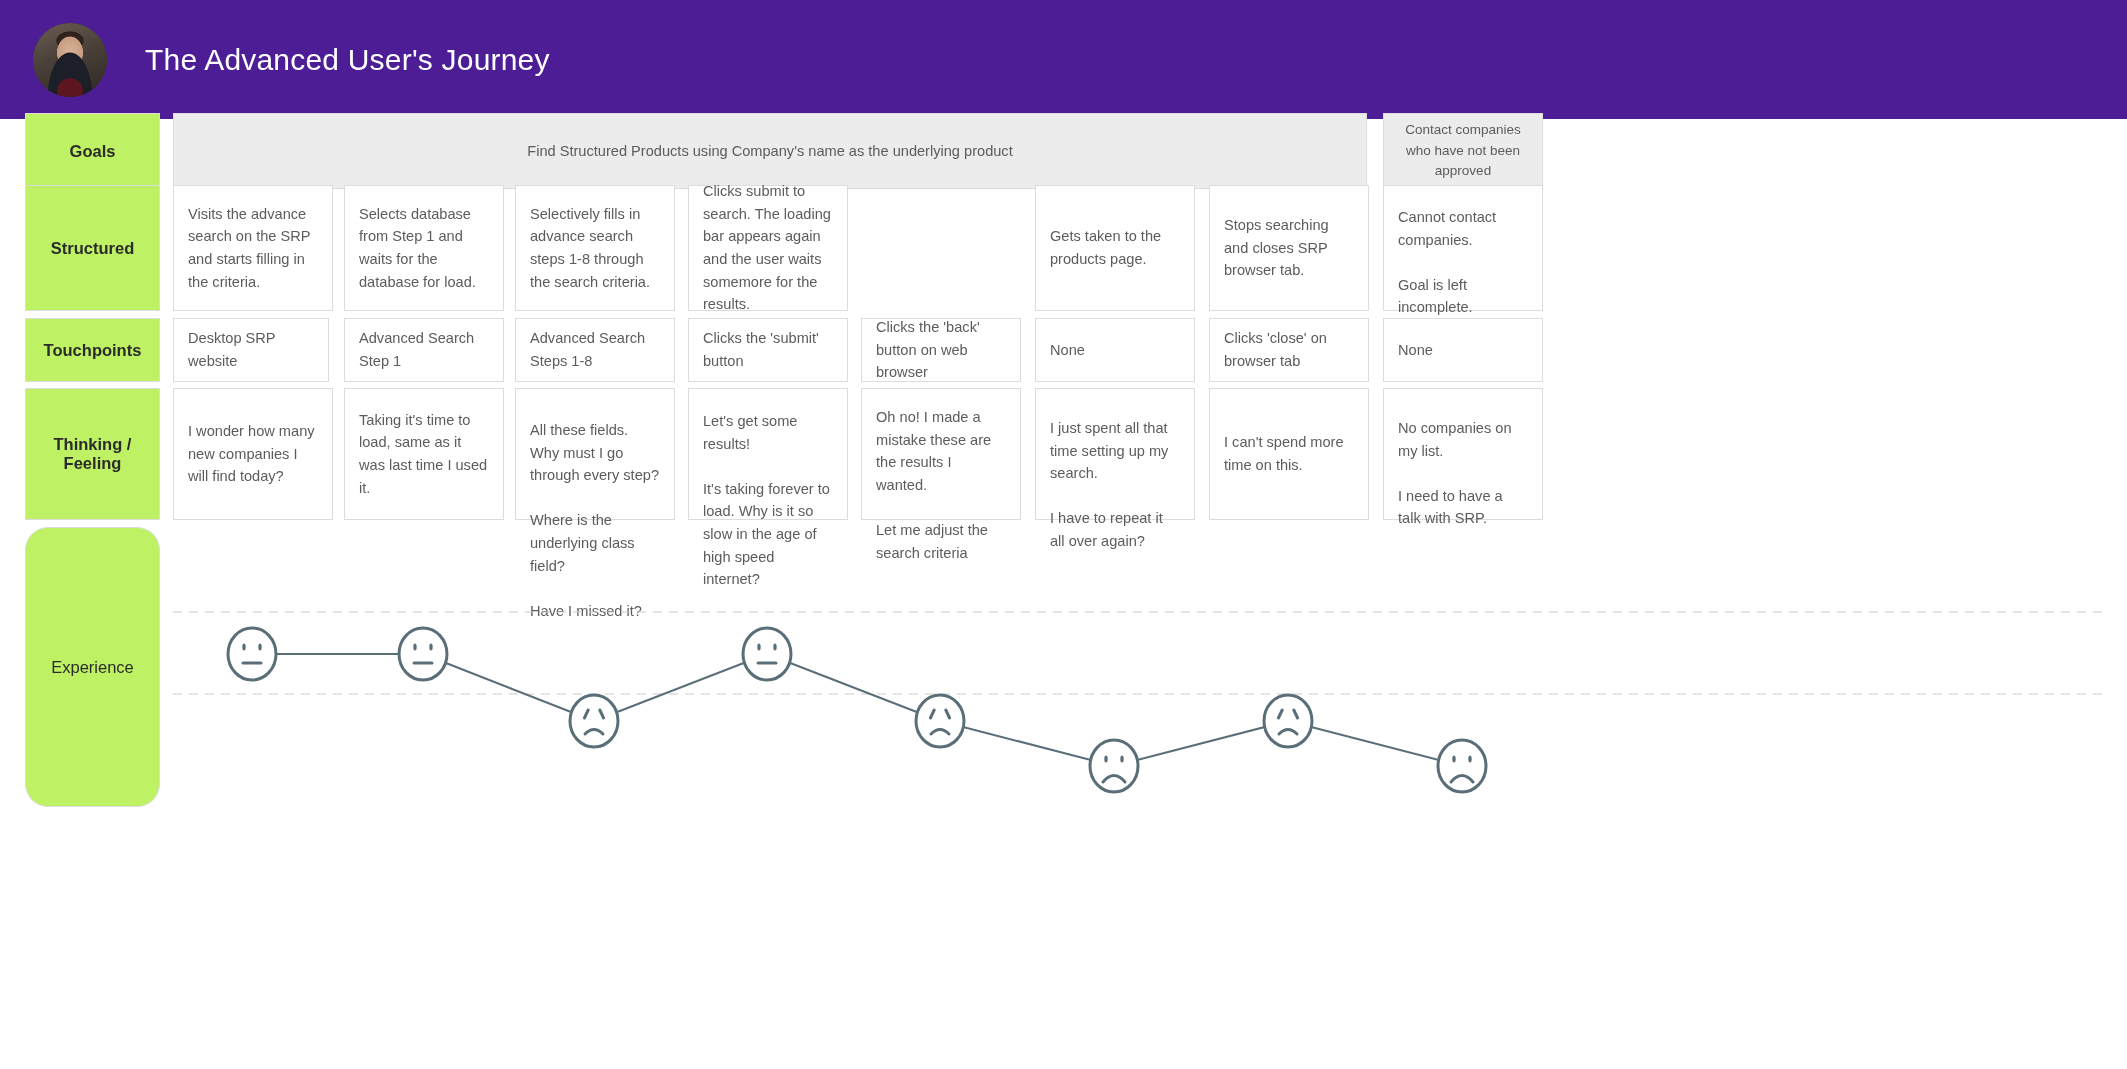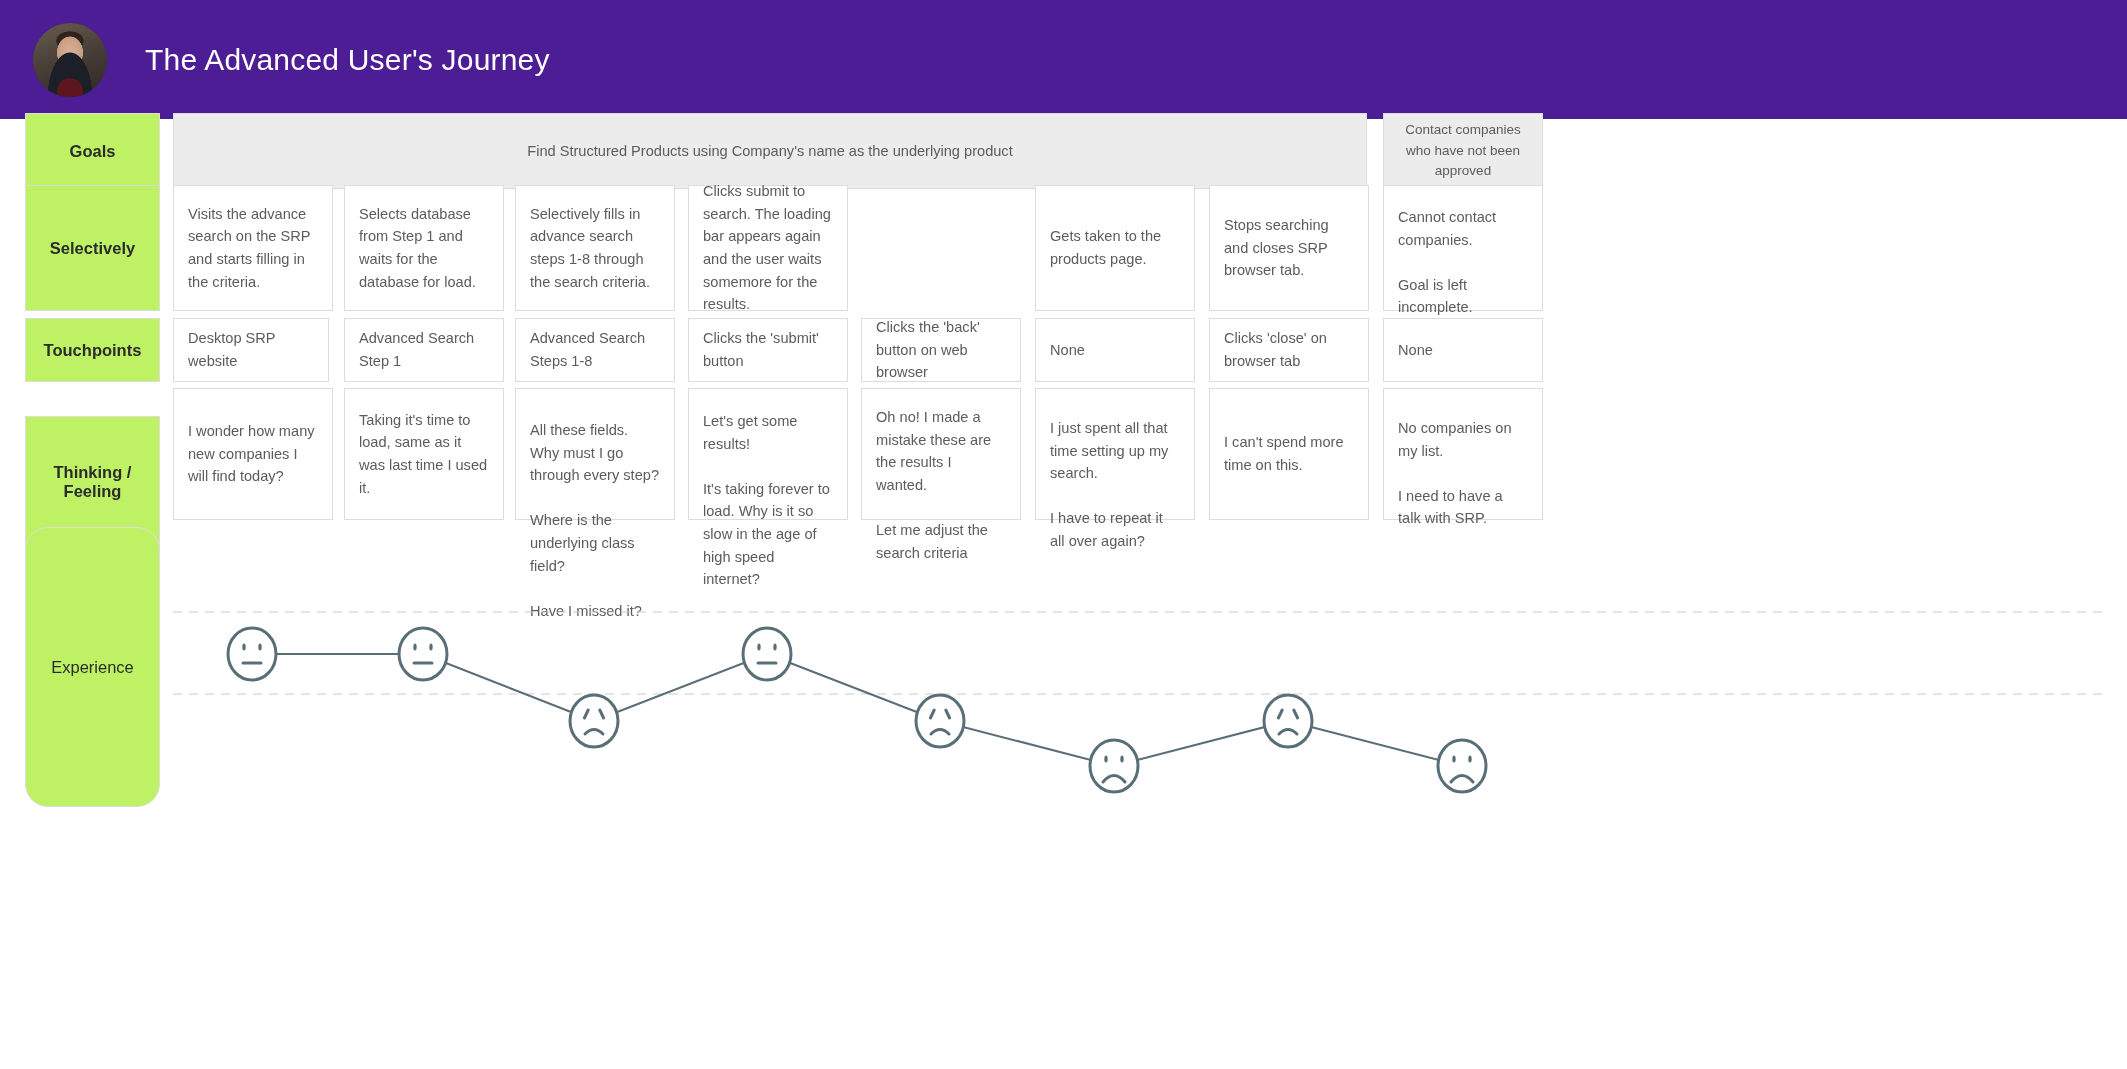--- a/index.html
+++ b/index.html
@@ -88,23 +88,23 @@
 <div class="header">
   <div class="avatar">
     <div class="face-bg"></div>
   </div>
   <div class="header-title">The Advanced User's Journey</div>
 </div>
 
 <div class="board">
 
   <div class="rowlabel" style="left:25px; top:-6px; width:135px; height:76px;">Goals</div>
-  <div class="rowlabel" style="left:25px; top:66px; width:135px; height:126px;">Selectively</div>
+  <div class="rowlabel" style="left:25px; top:66px; width:135px; height:126px;">Structured</div>
   <div class="rowlabel" style="left:25px; top:199px; width:135px; height:64px;">Touchpoints</div>
-  <div class="rowlabel" style="left:25px; top:269px; width:135px; height:132px;margin-top:28px;">Thinking / Feeling</div>
+  <div class="rowlabel" style="left:25px; top:269px; width:135px; height:132px;">Thinking / Feeling</div>
   <div class="rowlabel light" style="left:25px; top:408px; width:135px; height:280px;">Experience</div>
 
   <div class="cell goal" style="left:173px; top:-6px; width:1194px; height:76px;">
     <span class="txt">Find Structured Products using Company's name as the underlying product</span>
   </div>
   <div class="cell goal" style="left:1383px; top:-6px; width:160px; height:76px; font-size:13.5px;">
     <span class="txt">Contact companies who have not been approved</span>
   </div>
 
   <div class="cell" style="left:173px; top:66px; width:160px; height:126px;">

